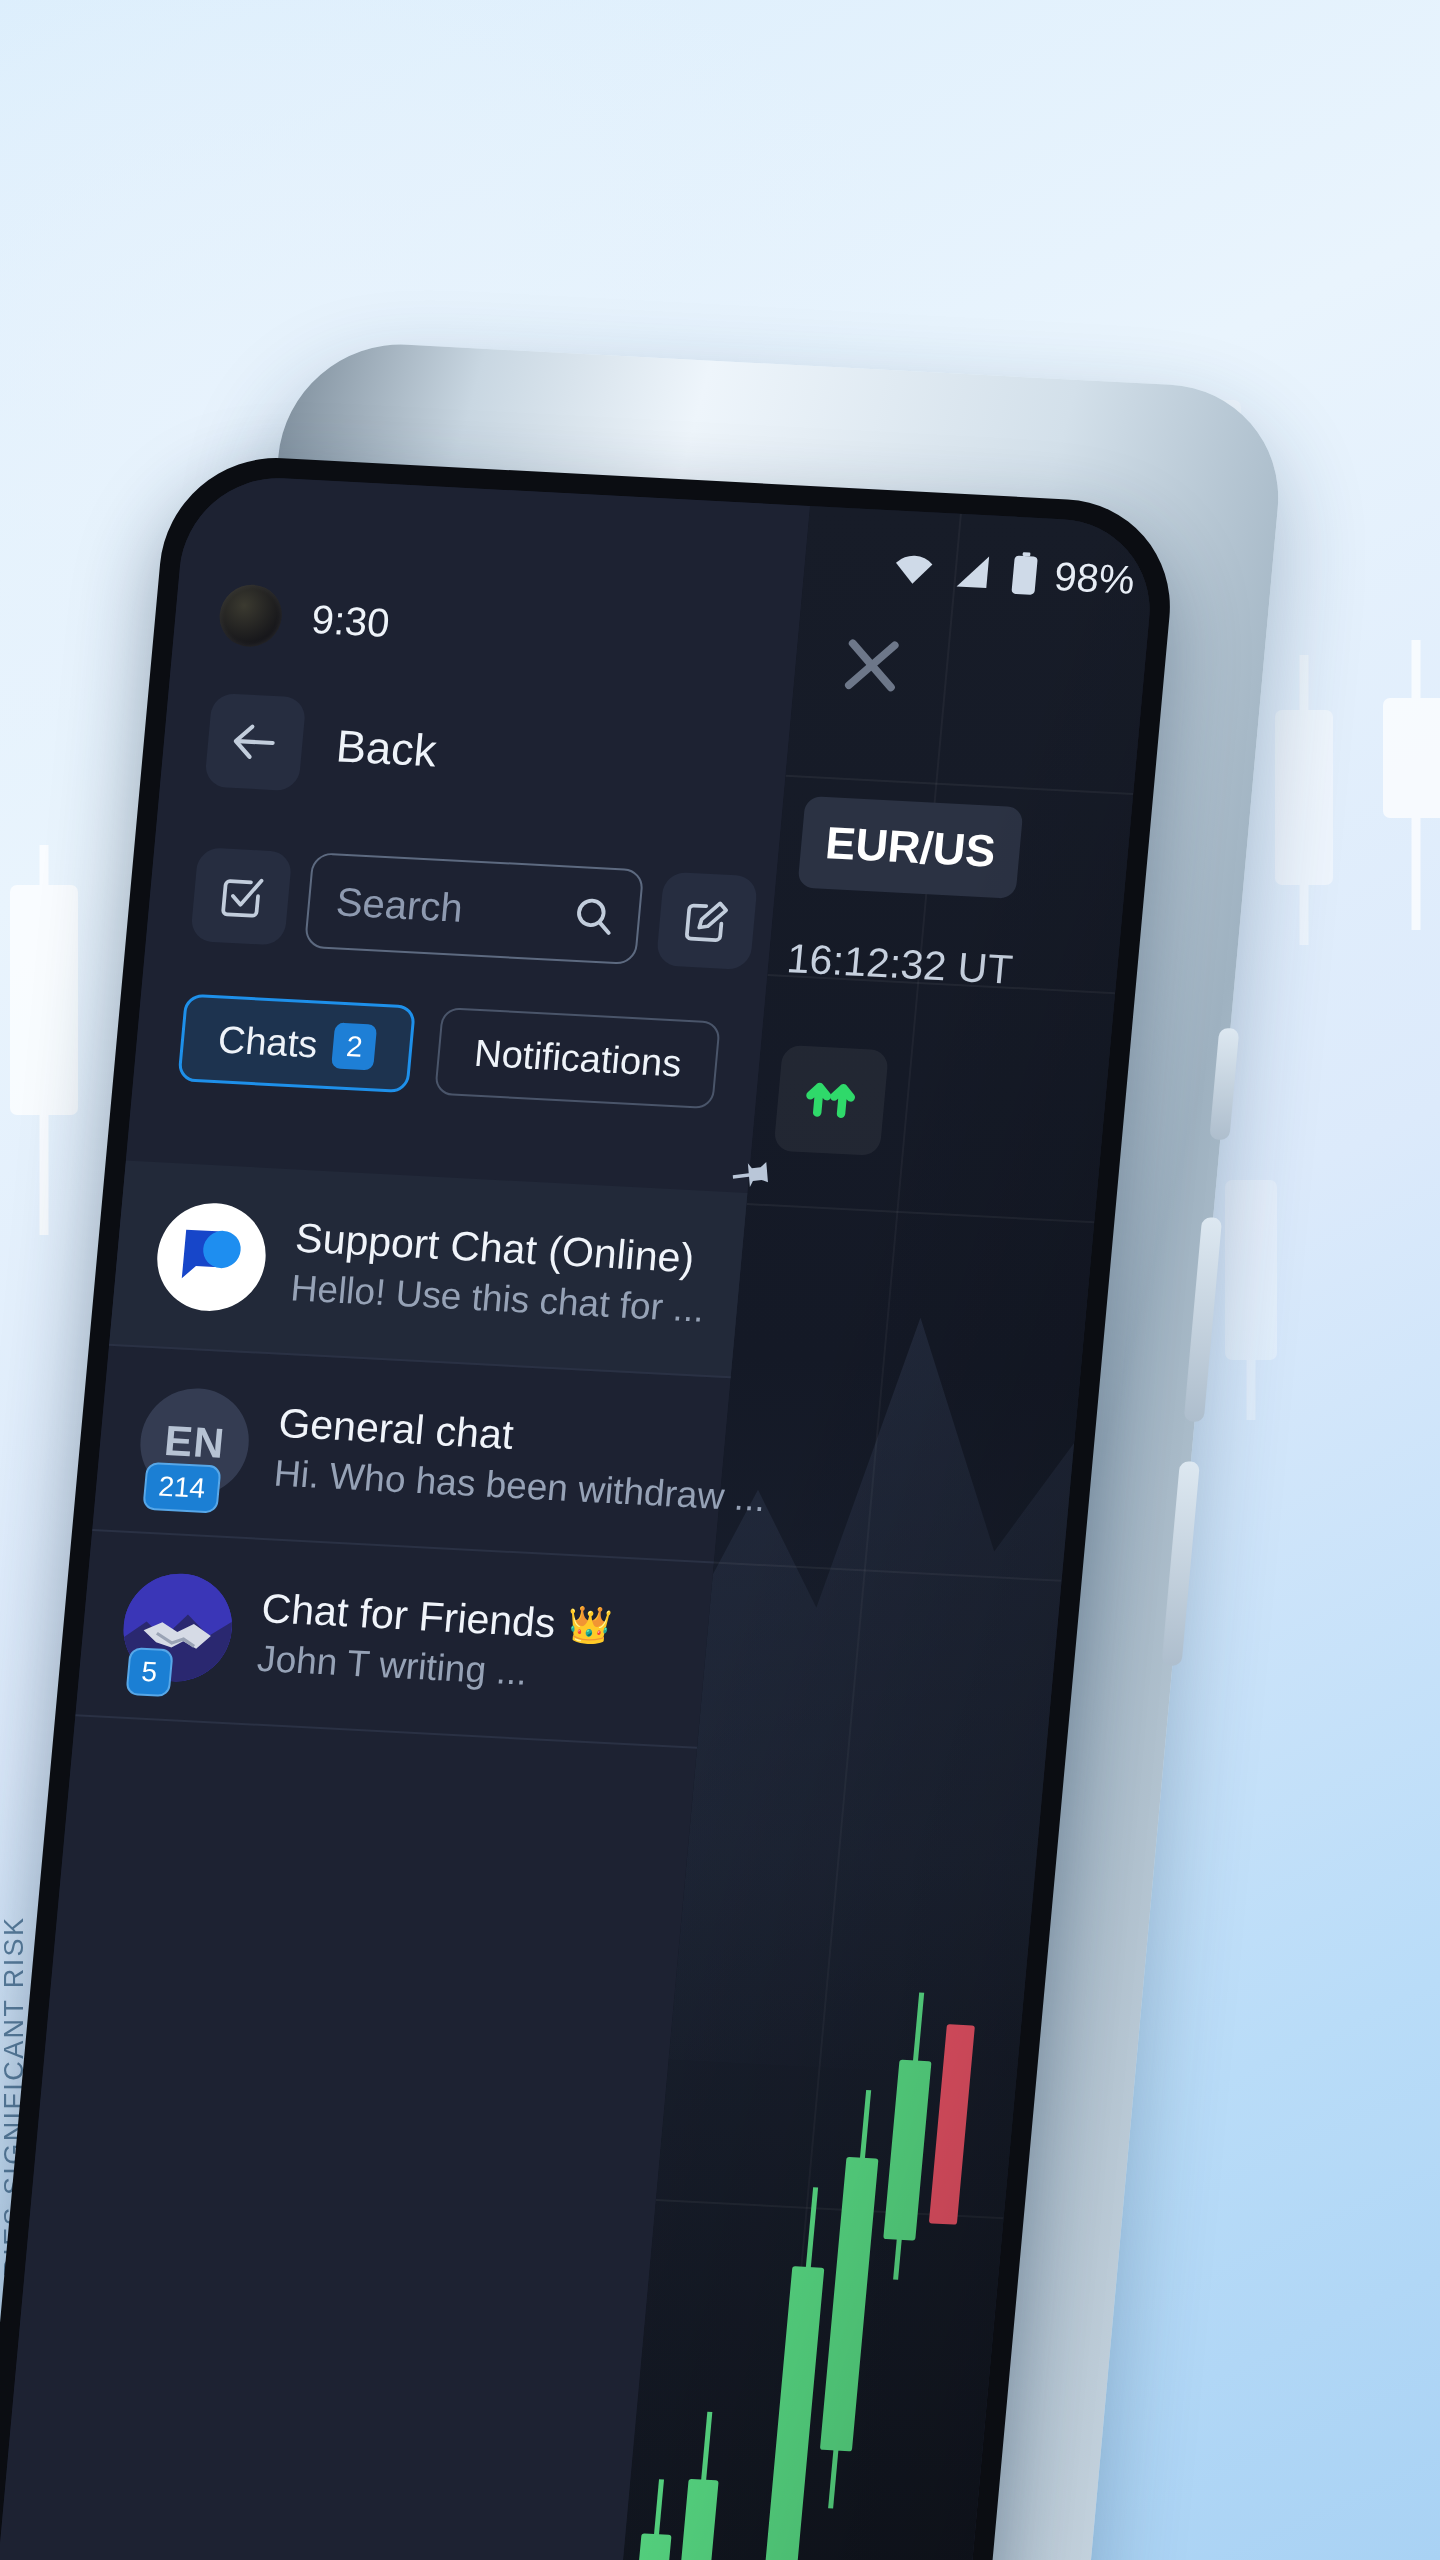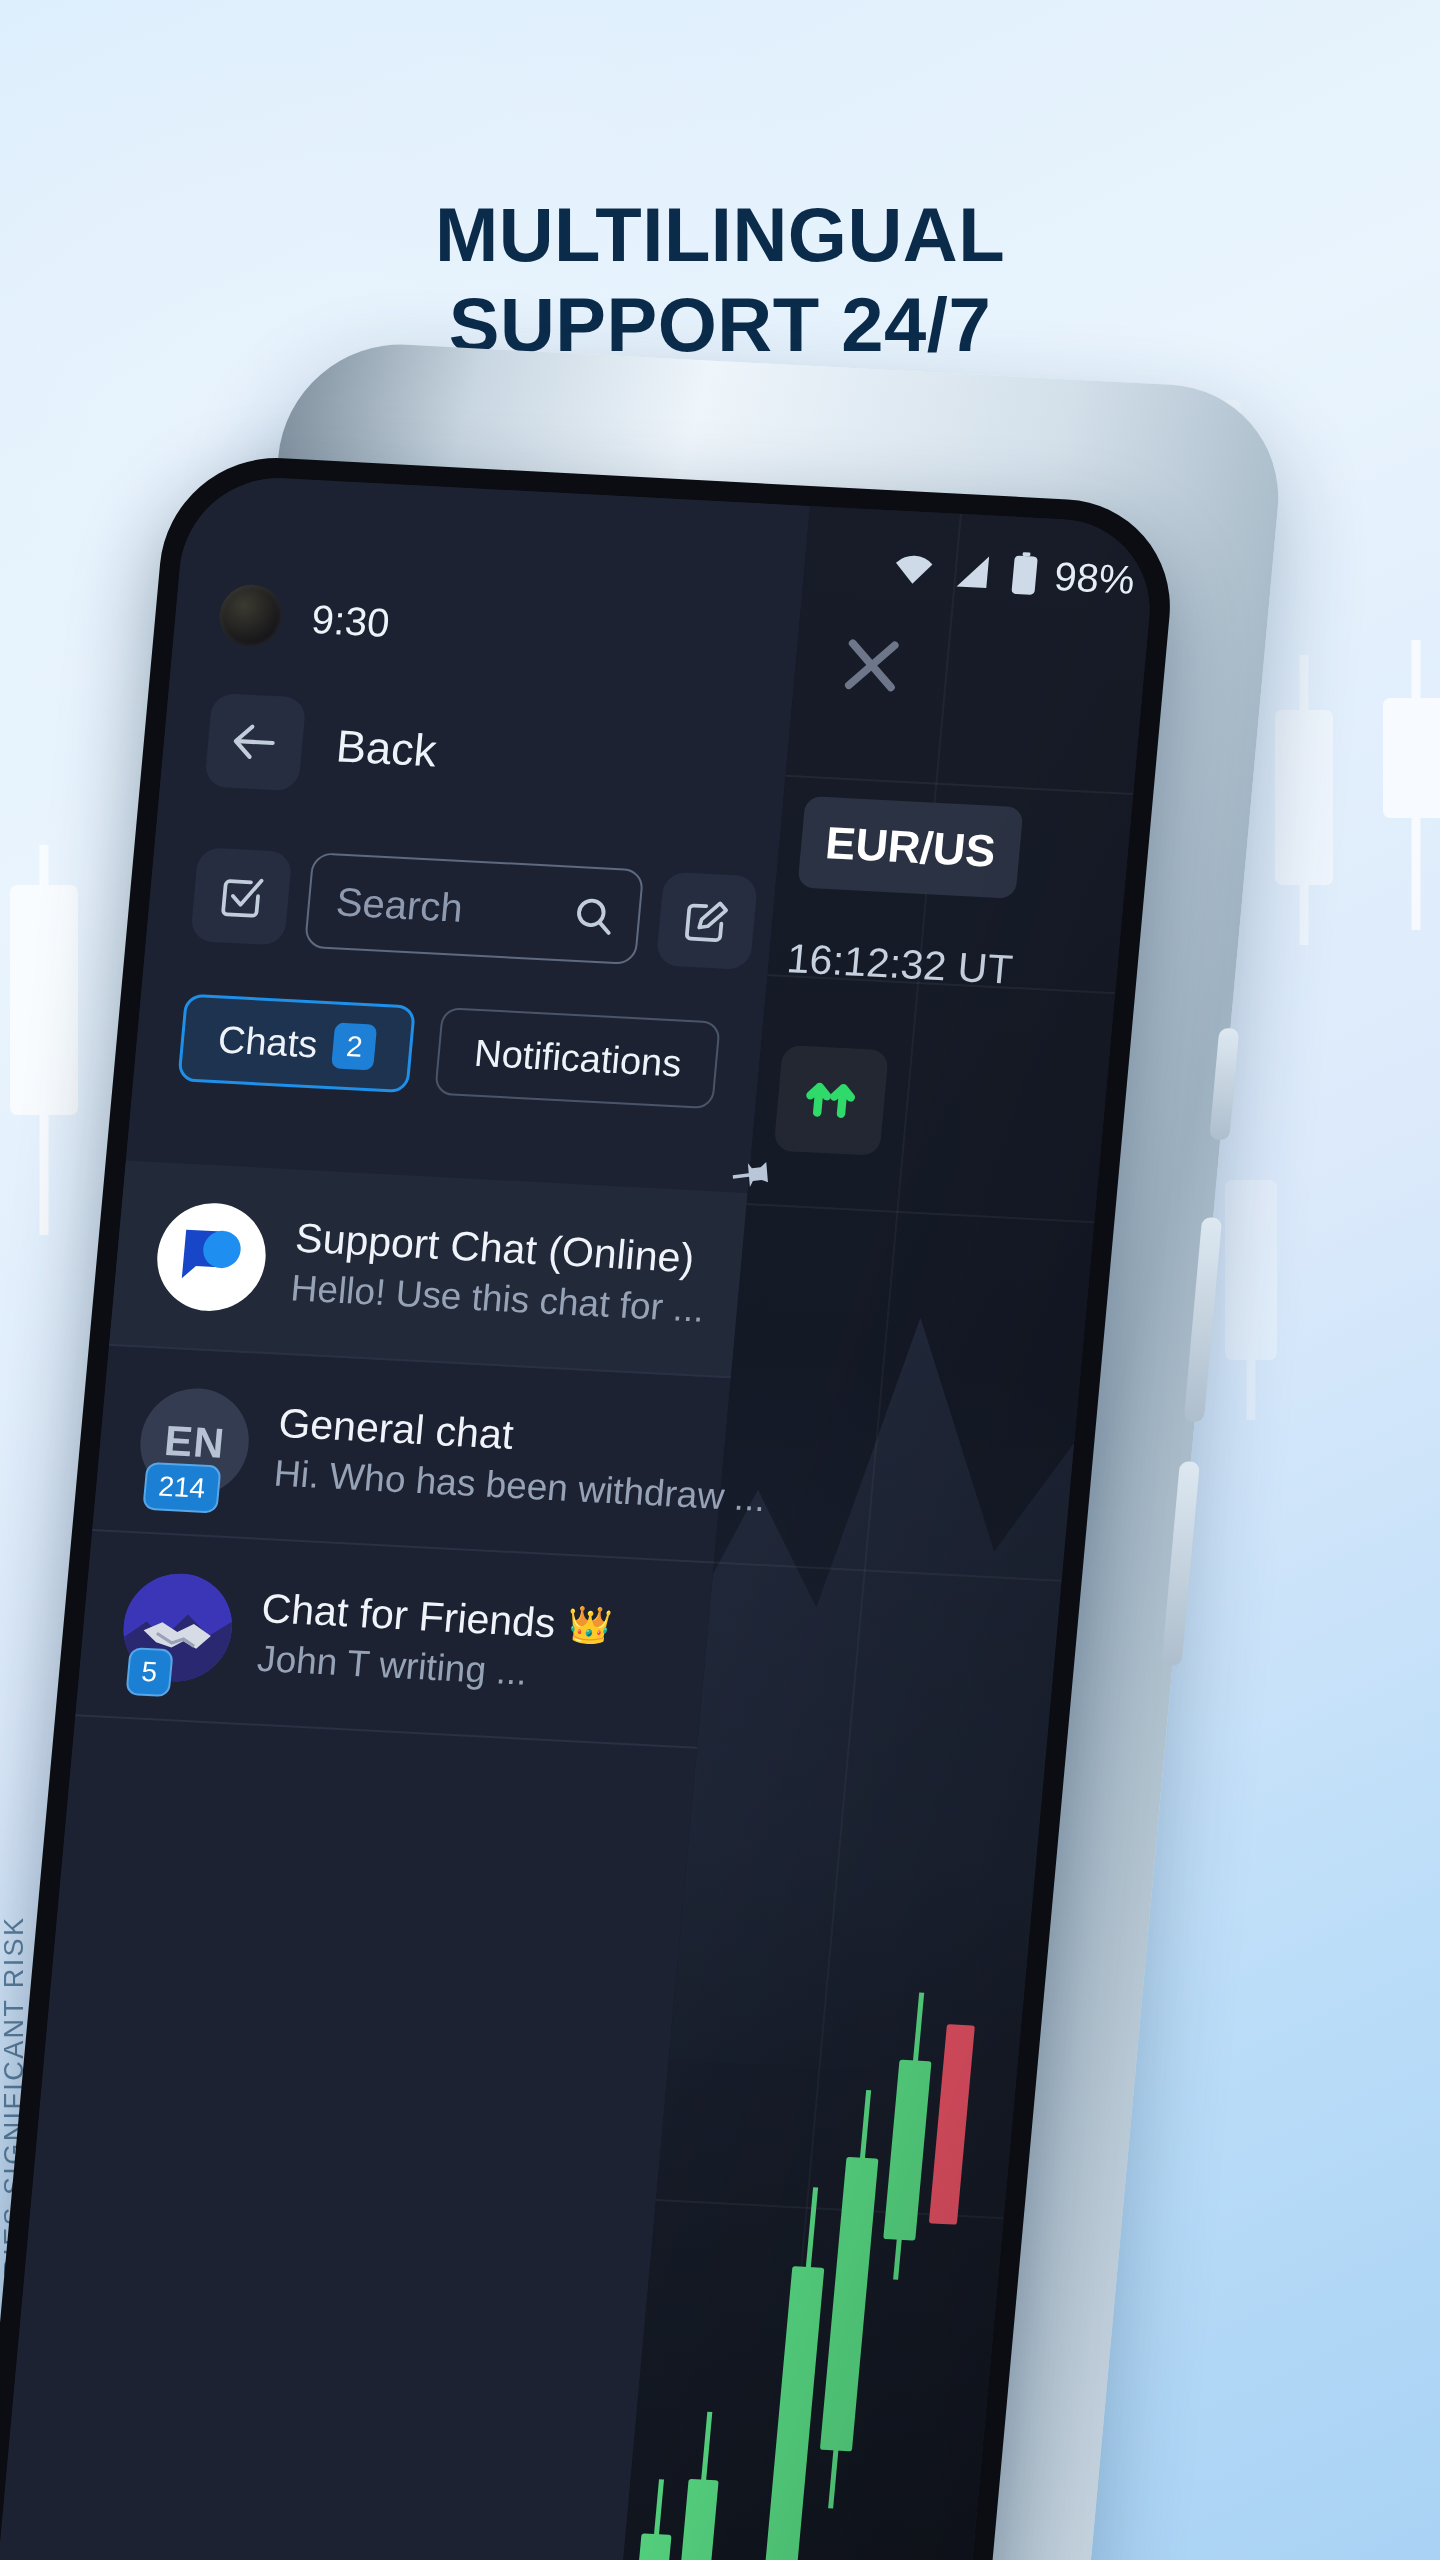--- a/index.html
+++ b/index.html
@@ -308,24 +308,20 @@
   <div class="deco-candle" style="left:1383px;top:640px;width:66px;height:290px;">
     <div class="wick" style="top:0;height:58px;"></div>
     <div class="body" style="top:58px;width:66px;height:120px;"></div>
     <div class="wick" style="top:178px;height:112px;"></div>
   </div>
   <div class="deco-candle faint" style="left:1225px;top:1180px;width:52px;height:240px;">
     <div class="body" style="top:0;width:52px;height:180px;"></div>
     <div class="wick" style="top:180px;height:60px;"></div>
   </div>
 
-  <h1 id="headline">
-    <span>MULTILINGUAL</span>
-    <span class="l2">SUPPORT 24/7</span>
-  </h1>
 
   <div id="risk-note">TRADING CARRIES SIGNIFICANT RISK</div>
 
   <div id="phone-wrap">
 
     <div id="phone-side">
       <div class="side-btn" id="btn-a"></div>
       <div class="side-btn" id="btn-b"></div>
       <div class="side-btn" id="btn-c"></div>
     </div>

